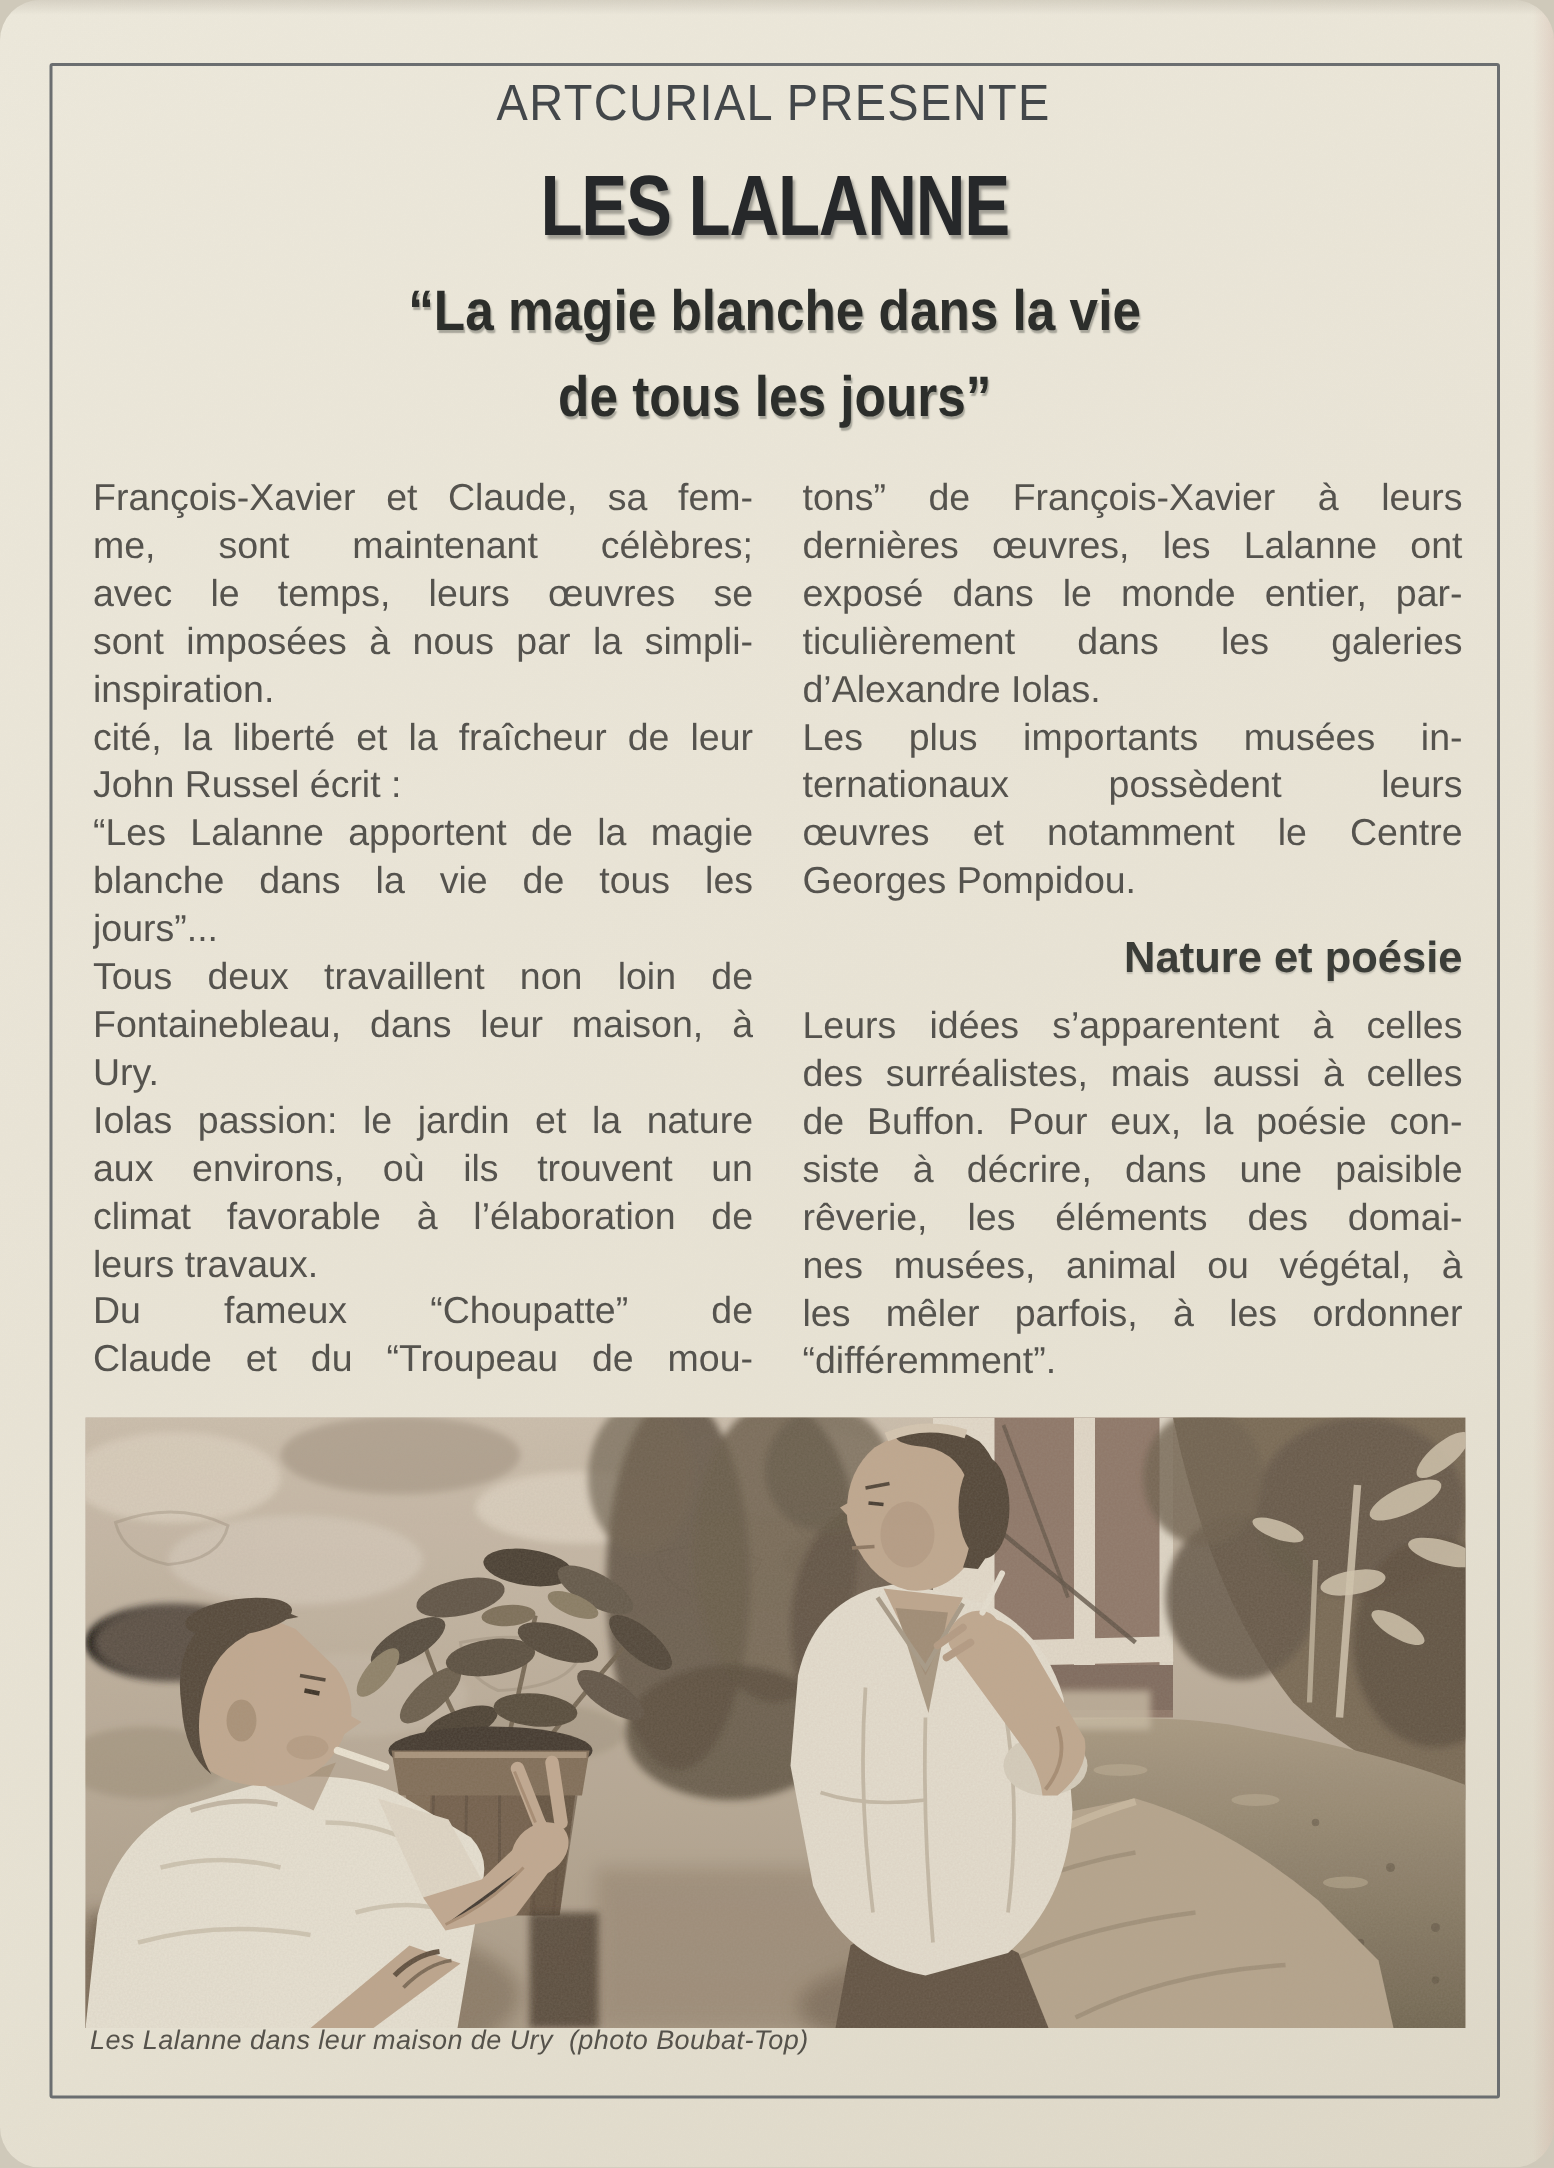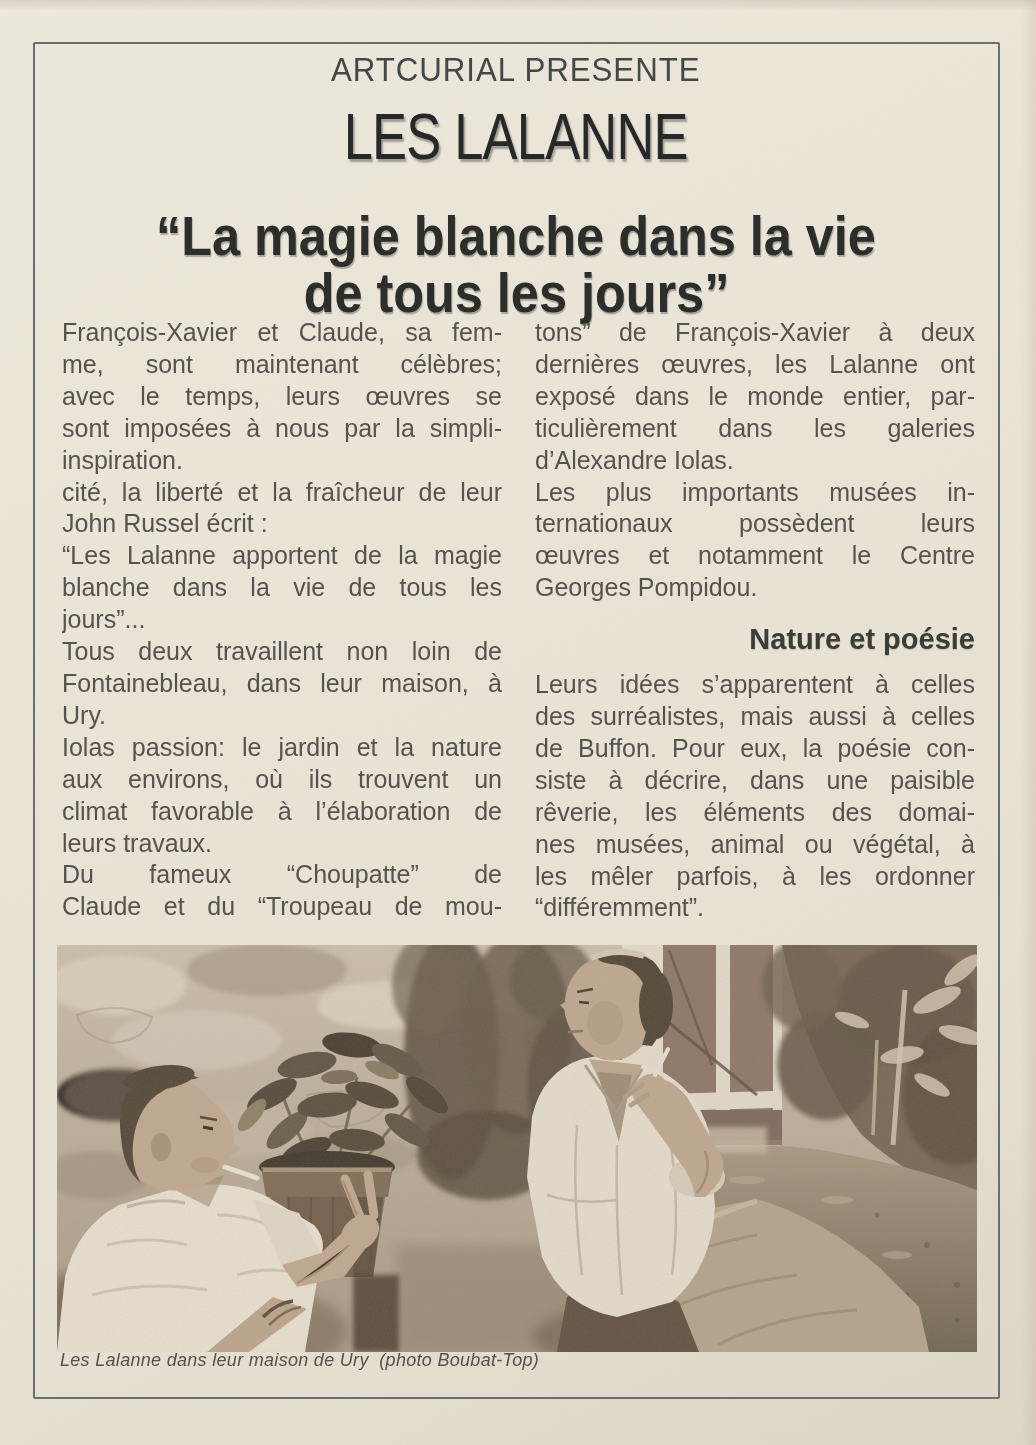--- a/index.html
+++ b/index.html
@@ -1,34 +1,34 @@
 <!DOCTYPE html>
 <html><head>
 <meta charset="utf-8">
 <style>
   html,body{margin:0;padding:0;background:#cfc9ba;}
   .page{
     position:relative;width:1036px;height:1445px;margin:0 auto;overflow:hidden;
     background:linear-gradient(155deg,#ece8db 0%,#e9e4d6 40%,#e6e1d2 70%,#ddd7c7 100%);
-    font-family:"Liberation Sans",sans-serif;color:#55534e;
+    font-family:"Liberation Sans",sans-serif;color:#55534e;border-radius:27px;
   }
   .page::before{content:"";position:absolute;left:0;top:0;right:0;height:10px;
     background:linear-gradient(to bottom,rgba(120,110,95,.18),transparent);pointer-events:none;}
   .page::after{content:"";position:absolute;right:0;top:0;bottom:0;width:14px;
     background:linear-gradient(to left,rgba(190,140,130,.22),transparent);pointer-events:none;}
   .frame{position:absolute;left:33px;top:42px;width:963px;height:1353px;
     border:2px solid #6b6e70;border-radius:2px;}
   .head-block{position:absolute;left:35px;right:39px;text-align:center;}
   .kicker{top:50px;font-size:34px;line-height:38px;color:#43474a;letter-spacing:1px;}
   .kicker .squeeze{display:inline-block;transform:scaleX(.92);transform-origin:center;}
-  .title{top:94px;font-size:64px;line-height:86px;font-weight:400;color:#26282a;
+  .title{top:94px;font-size:56px;line-height:86px;font-weight:700;color:#26282a;
     text-shadow:2px 3px 2px rgba(70,72,66,.45);}
   .title .squeeze{display:inline-block;transform:scaleX(.82) scaleY(1.02);transform-origin:center;letter-spacing:-1px;}
-  .subtitle{top:180px;font-size:56px;line-height:57px;font-weight:700;color:#2c2e2b;
-    text-shadow:1px 2px 1px rgba(70,72,66,.4);margin-top:27px;}
+  .subtitle{top:180px;font-size:38px;line-height:57px;font-weight:700;color:#2c2e2b;
+    text-shadow:1px 2px 1px rgba(70,72,66,.4);}
   .subtitle .squeeze{display:inline-block;transform:scaleX(.9);transform-origin:center;}
   .col{position:absolute;top:317px;width:440px;font-size:25px;line-height:31.9px;}
   .col-left{left:62px;}
   .col-right{left:535px;}
   .line{text-align:justify;text-align-last:justify;white-space:nowrap;overflow:hidden;}
   .line.end{text-align-last:left;}
   .section-heading{font-weight:700;font-size:29px;color:#3b3d38;margin:20px 0 13px 36px;
     text-shadow:0 1px 1px rgba(70,72,66,.25);text-align:right;}
   .photo{position:absolute;left:57px;top:945px;width:920px;height:407px;background:#c2b5a4;}
   .photo svg{display:block;width:100%;height:100%;}
@@ -81,21 +81,21 @@
       <div class="line">Iolas passion: le jardin et la nature</div>
       <div class="line">aux environs, où ils trouvent un</div>
       <div class="line">climat favorable à l’élaboration de</div>
       <div class="line end">leurs travaux.</div>
       <div class="line">Du fameux “Choupatte” de</div>
       <div class="line">Claude et du “Troupeau de mou-</div>
     </div>
 
   <div class="col col-right">
     <div>
-        <div class="line">tons” de François-Xavier à deux</div>
+        <div class="line">tons” de François-Xavier à leurs</div>
         <div class="line">dernières œuvres, les Lalanne ont</div>
         <div class="line">exposé dans le monde entier, par-</div>
         <div class="line">ticulièrement dans les galeries</div>
         <div class="line end">d’Alexandre Iolas.</div>
         <div class="line">Les plus importants musées in-</div>
         <div class="line">ternationaux possèdent leurs</div>
         <div class="line">œuvres et notamment le Centre</div>
         <div class="line end">Georges Pompidou.</div>
       </div>
     <div class="section-heading">Nature et poésie</div>

